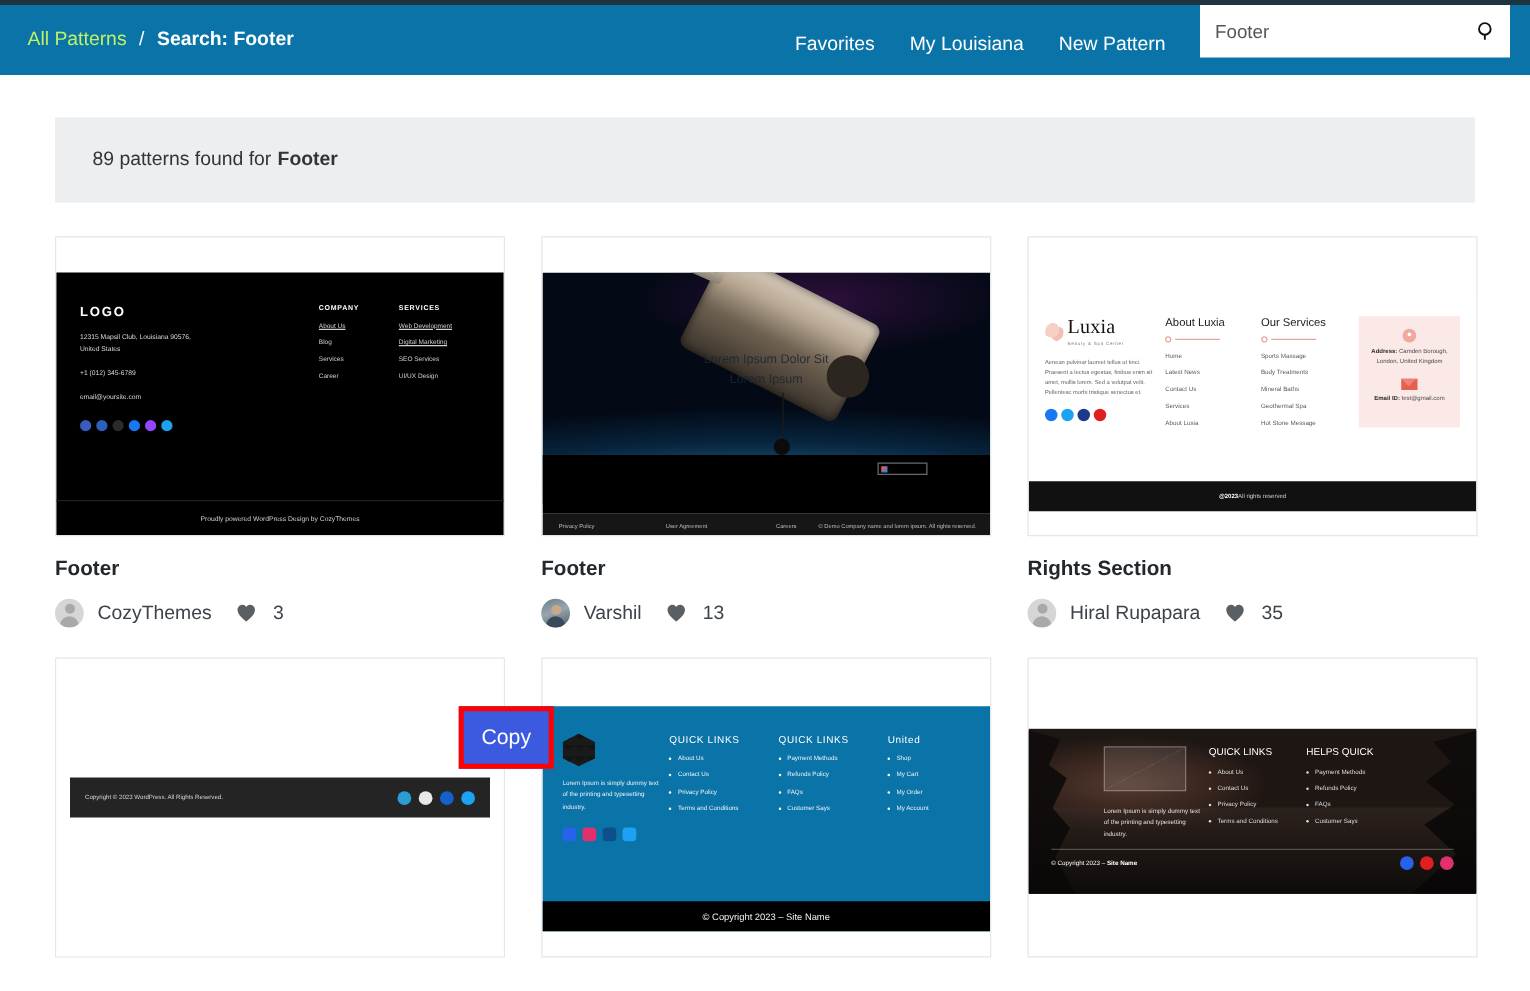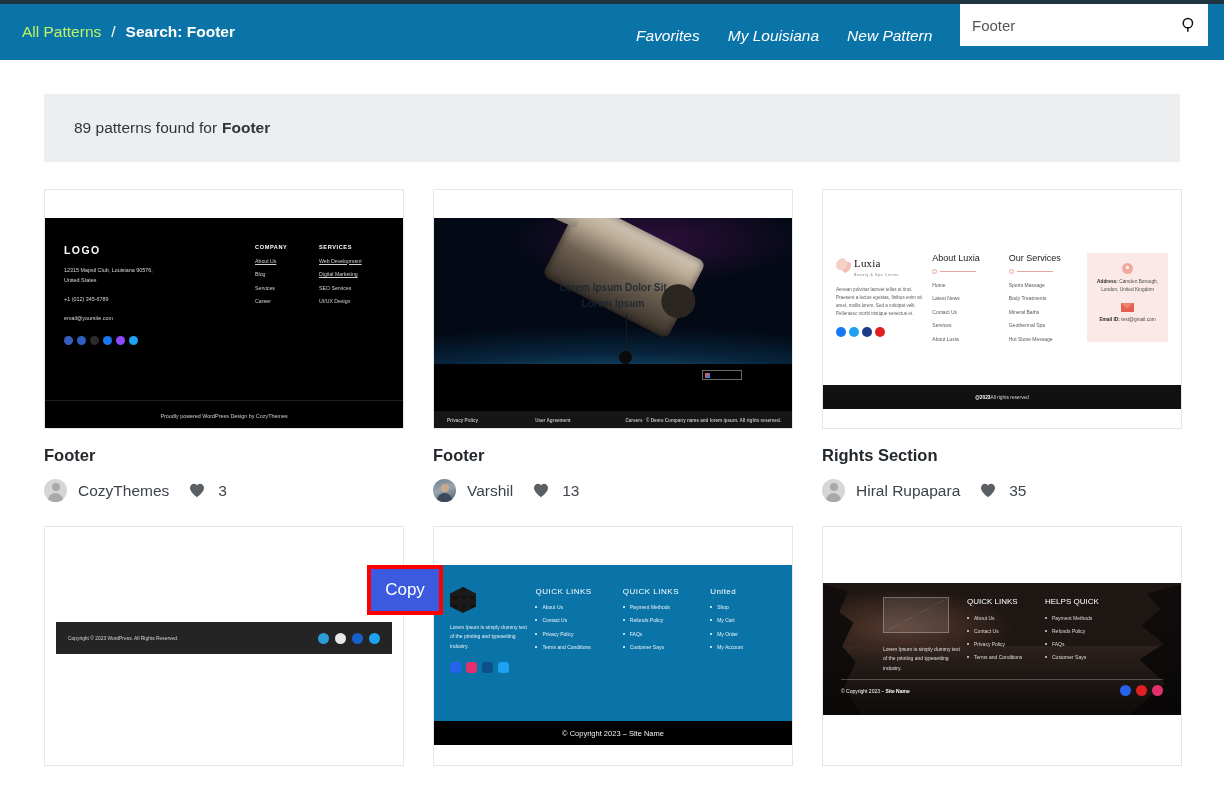--- a/index.html
+++ b/index.html
@@ -17,21 +17,21 @@
     display: flex; align-items: center; position: relative;
   }
   .breadcrumb { display: flex; align-items: center; padding-left: 22px; gap: 10px; }
   .bc-link {
     color: #bef264; font-size: 15.5px; text-decoration: none; cursor: pointer;
   }
   .bc-sep { color: #ffffff; font-size: 15.5px; }
   .bc-current { color: #ffffff; font-size: 15.5px; font-weight: bold; }
 
   .nav { position: absolute; left: 636px; top: 0; height: 64px;
-         display: flex; align-items: center; gap: 28px; font-style: italic; }
+         display: flex; align-items: center; gap: 28px; }
   .nav a { color: #ffffff; font-size: 15.5px; text-decoration: none; cursor: pointer; }
 
   .searchbox {
     position: absolute; right: 16px; top: 0; width: 248px; height: 42px;
     background: #ffffff; display: flex; align-items: center; padding: 0 10px 0 12px;
   }
   .searchbox input {
     border: none; outline: none; flex: 1; font-size: 15px;
     font-family: "Liberation Sans", sans-serif; color: #555; background: transparent;
   }
@@ -99,21 +99,21 @@
   .t1 .colli { font-size:5.2px; margin-top:7.5px; color:#d0d0d0; }
   .t1 .colli.u { text-decoration: underline; }
   .t1 .col-b { width: 72px; }
   .t1 .bottom {
     position:absolute; bottom:0; left:0; width:100%; height:30px;
     border-top: 1px solid #1f1f1f; display:flex; align-items:center; justify-content:center;
     font-size:5.4px; color:#cfcfcf;
   }
 
   
-  .t2 { height: 212px; top: 28px; overflow: hidden; font-weight: bold; }
+  .t2 { height: 212px; top: 28px; overflow: hidden; }
   .sky {
     position:absolute; inset:0 0 27px 0;
     background:
       radial-gradient(ellipse 130% 60% at 50% 118%, #cfe3ef 0%, #8fb9d4 18%, #3c7ba3 38%, #1a4e70 55%, #07243c 75%, #030915 100%);
   }
   .sky:after {
     content:""; position:absolute; inset:0;
     background: radial-gradient(ellipse 70% 40% at 62% 12%, rgba(80,20,90,.55) 0%, rgba(0,0,0,0) 60%);
   }
   .hubble {
@@ -156,21 +156,21 @@
   .t2 .botbar span:nth-child(4){ margin-left:auto; margin-right:11px; }
 
   
   .t3 { height: 170px; top: 49px; background:#fff; }
   .t3 .body { display:flex; padding: 14px 13px 0 13px; }
   .t3 .c1 { width: 100px; }
   .t3 .luxia { display:flex; align-items:center; gap:3px; }
   .t3 .bfly { width:15px; height:15px; border-radius:50%;
     background: radial-gradient(circle at 35% 40%, #f6cfc6 0 45%, transparent 46%),
                 radial-gradient(circle at 70% 62%, #f3bfb4 0 40%, transparent 41%); }
-  .t3 .lname { font-family:"Liberation Serif", serif; font-size:11px; color:#17120f; line-height:1; letter-spacing:.2px; }
+  .t3 .lname { font-family:"Liberation Serif", serif; font-size:16px; color:#17120f; line-height:1; letter-spacing:.2px; }
   .t3 .ltag { font-size:3.6px; color:#7c7c7c; letter-spacing:.6px; margin-top:2px; }
   .t3 .lp { font-size:4.6px; line-height:1.75; color:#5d5d5d; margin-top:9px; }
   .t3 .soc { display:flex; gap:3px; margin-top:9px; }
   .t3 .soc i { width:10px; height:10px; border-radius:50%; display:block; }
   .t3 .c2, .t3 .c3 { width:78px; margin-left:6px; }
   .t3 .h { font-size:9px; color:#1a1a1a; font-weight:400; }
   .t3 .rule { display:flex; align-items:center; gap:3px; margin-top:6px; }
   .t3 .rule .dot { width:5px; height:5px; border-radius:50%; border:1px solid #e8a79b; }
   .t3 .rule .ln { height:1px; width:36px; background:#e8a79b; }
   .t3 .li { font-size:5px; color:#5a5a5a; margin-top:7.5px; }

